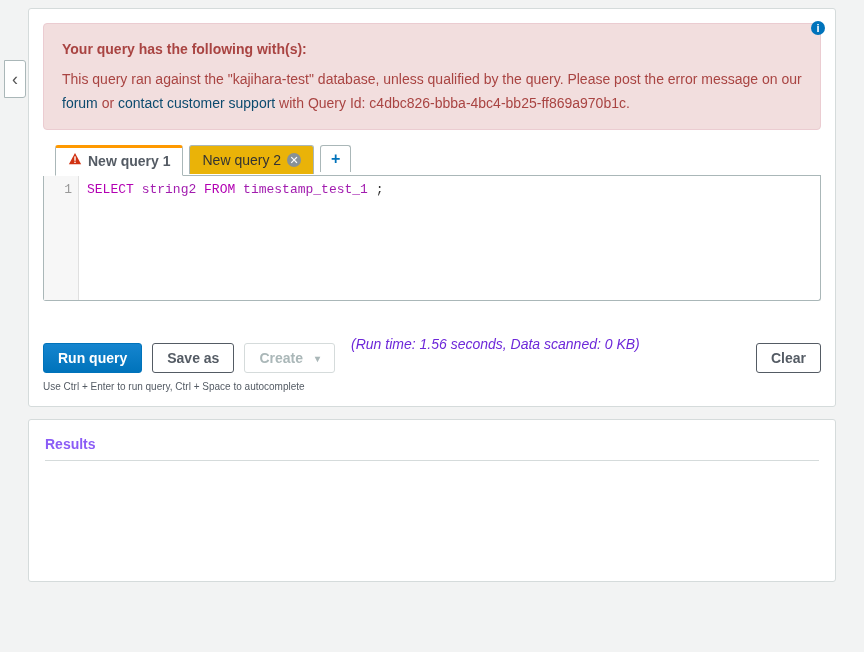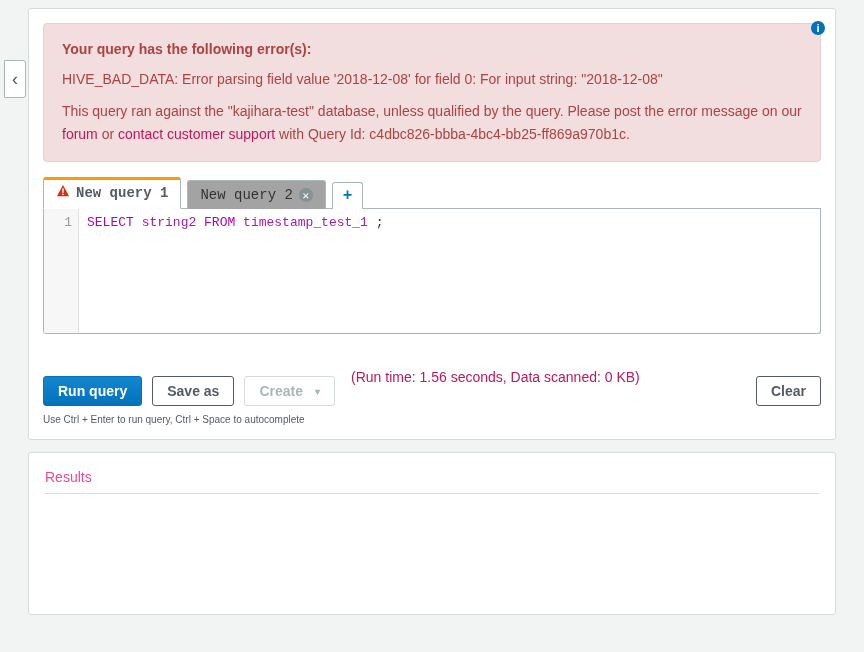--- a/index.html
+++ b/index.html
@@ -68,37 +68,36 @@
   }
   .error-box .heading {
     font-weight: bold;
     margin-bottom: 6px;
     color: #a94442;
   }
   .error-box .msg {
     margin-bottom: 8px;
   }
   .error-box a.link {
-    color: #be185d;
+    color: #0c4a6e;
     text-decoration: none;
   }
   .tabs {
     display: flex;
-    align-items: flex-end;
-    margin: 14px 14px 0 14px;
+    align-items: flex-start;
+    margin: 14px 14px 0 26px;
     border-bottom: 1px solid #aab7b8;
     gap: 6px;
-    font-family: Liberation Mono, monospace;
   }
   .tab {
     border: 1px solid #aab7b8;
     border-bottom: none;
     border-top-left-radius: 3px;
     border-top-right-radius: 3px;
-    background: #a3a3a3;
+    background: #eab308;
     padding: 6px 12px;
     display: flex;
     align-items: center;
     gap: 6px;
     font-size: 14px;
     cursor: pointer;
     position: relative;
     bottom: -1px;
   }
   .tab.active {
@@ -194,52 +193,52 @@
     color: #aab7b8;
     border-color: #d5dbdb;
     cursor: default;
     gap: 12px;
   }
   .btn .chev {
     font-size: 10px;
   }
   .run-info {
     flex: 1;
-    color: #be185d;
+    color: #6d28d9;
     padding-left: 6px;
+    font-style: italic;
   }
   .hint {
     margin: 0 14px 14px 14px;
     color: #545b64;
     font-size: 10px;
   }
   .panel.results {
     padding: 16px 16px 120px 16px;
   }
   .results-title {
-    font-weight: normal;
-    color: #ec4899;
+    font-weight: bold;
+    color: #8b5cf6;
     font-size: 14px;
     padding-bottom: 8px;
     border-bottom: 1px solid #d5dbdb;
   }
 </style>
 </head>
 <body>
 
 <div class="left-handle">
   <span>‹</span>
 </div>
 
 <div class="panel main">
   <div class="info-icon">i</div>
 
   <div class="error-box">
-    <div class="heading">Your query has the following error(s):</div>
-    <div class="msg">HIVE_BAD_DATA: Error parsing field value '2018-12-08' for field 0: For input string: "2018-12-08"</div>
+    <div class="heading">Your query has the following with(s):</div>
     <div class="context">
       <span>This query ran against the "kajihara-test" database, unless qualified by the query. Please post the error message on our </span><a class="link">forum</a><span> or </span><a class="link">contact customer support</a><span> with Query Id: c4dbc826-bbba-4bc4-bb25-ff869a970b1c.</span>
     </div>
   </div>
 
   <div class="tabs">
     <div class="tab active">
       <span class="warn-icon">
         <svg viewBox="0 0 16 16">
             <path fill="#d13212" d="M8 1 L15 14 H1 Z"></path>

